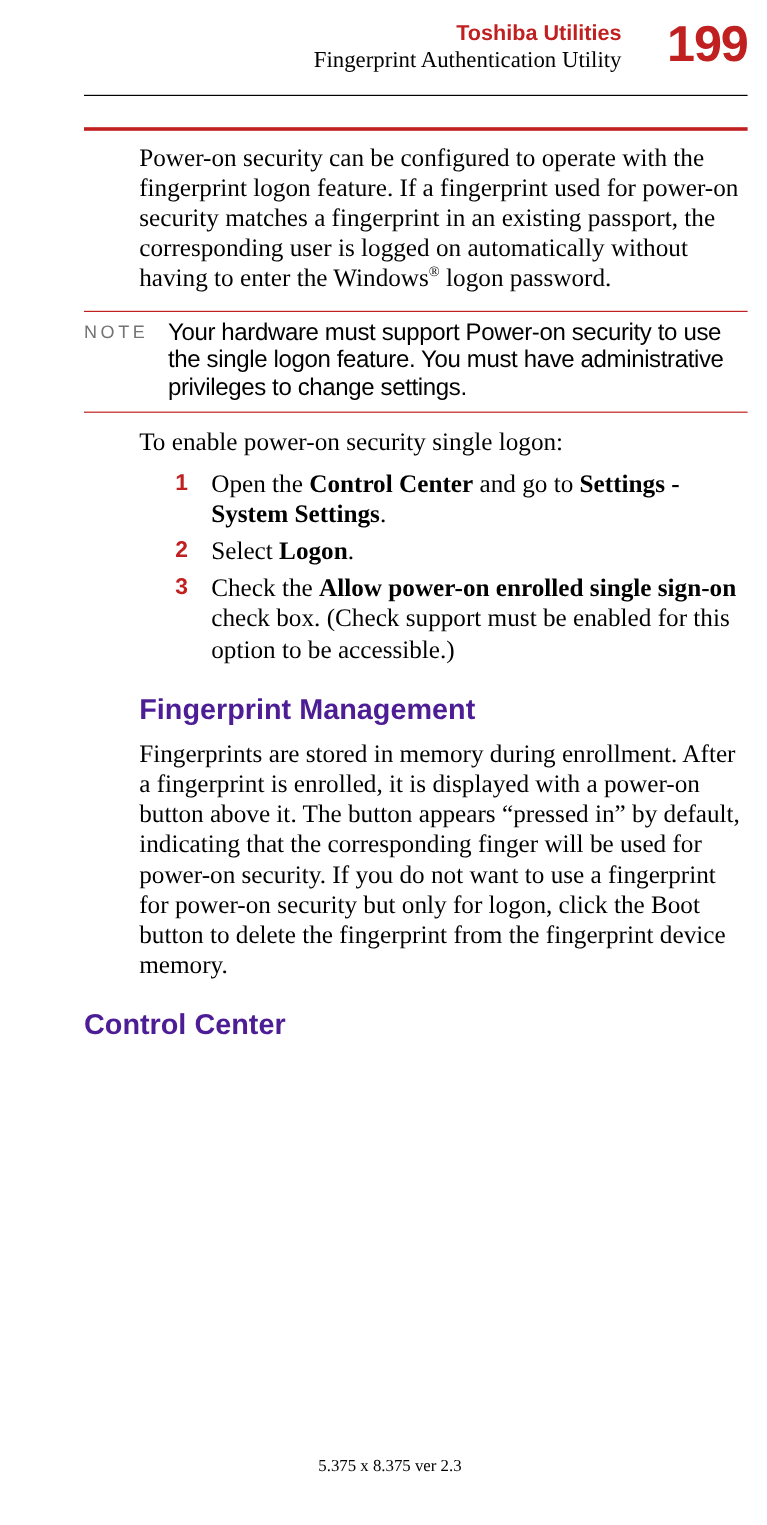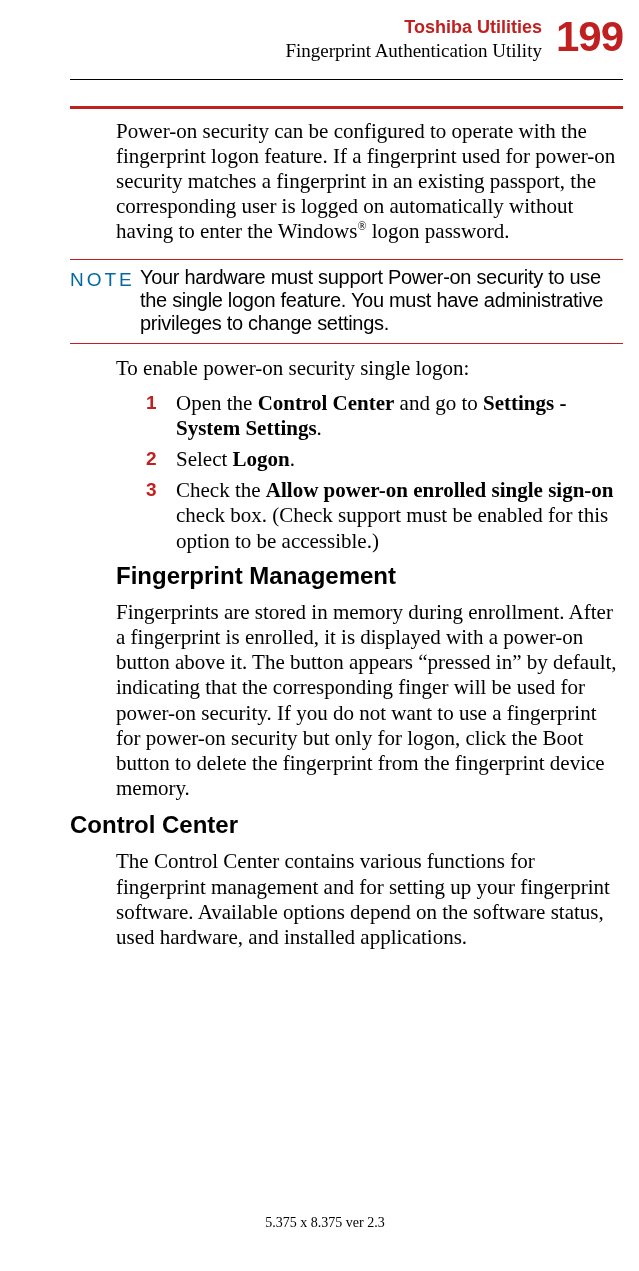--- a/index.html
+++ b/index.html
@@ -38,20 +38,21 @@
     line-height: 1.2;
     margin-top: 2px;
   }
   .page-number {
     color: #c02020;
     font-family: Arial, Helvetica, sans-serif;
     font-weight: bold;
     font-size: 42px;
     line-height: 0.9;
     letter-spacing: -1px;
+    margin-left: 24px;
   }
   .rule-thin {
     border: none;
     border-top: 1px solid #000;
     margin: 16px 0 0 0;
   }
   .rule-red-thick {
     border: none;
     border-top: 3px solid #c02020;
     margin: 0;
@@ -77,23 +78,23 @@
   .note-block {
     margin: 14px 0 12px 0;
   }
   .note-row {
     display: flex;
     align-items: flex-start;
     margin: 6px 0 8px 0;
   }
   .note-label {
     font-family: Arial, Helvetica, sans-serif;
-    font-size: 19px;
+    font-size: 15px;
     letter-spacing: 3px;
-    color: #0369a1;
+    color: #737373;
     min-width: 70px;
     margin-left: -46px;
     margin-right: 0px;
     padding-top: 3px;
   }
   .note-text {
     font-family: Arial, Helvetica, sans-serif;
     font-size: 20px;
     line-height: 1.15;
     font-stretch: condensed;
@@ -115,25 +116,25 @@
     min-width: 30px;
     line-height: 1.25;
   }
   .step-text {
     font-size: 21px;
     line-height: 1.2;
     flex: 1;
   }
   .bold { font-weight: bold; }
   .section-heading {
-    color: #000000;
+    color: #4c1d95;
     font-family: Arial, Helvetica, sans-serif;
     font-weight: bold;
     font-size: 24px;
-    margin: 8px 0 8px 0;
+    margin: 24px 0 8px 0;
   }
   .section-heading.outdent {
     margin-left: -46px;
   }
   .footer {
     position: absolute;
     left: 0;
     right: 0;
     bottom: 40px;
     text-align: center;
@@ -196,19 +197,18 @@
         </div>
       </div>
     </div>
 
     <div class="section-heading">Fingerprint Management</div>
 
     <p class="para">Fingerprints are stored in memory during enrollment. After a fingerprint is enrolled, it is displayed with a power-on button above it. The button appears “pressed in” by default, indicating that the corresponding finger will be used for power-on security. If you do not want to use a fingerprint for power-on security but only for logon, click the Boot button to delete the fingerprint from the fingerprint device memory.</p>
 
     <div class="section-heading outdent">Control Center</div>
 
-    <p class="para">The Control Center contains various functions for fingerprint management and for setting up your fingerprint software. Available options depend on the software status, used hardware, and installed applications.</p>
 
   </div>
 
   <div class="footer">5.375 x 8.375 ver 2.3</div>
 
 </div>
 
 </body></html>

